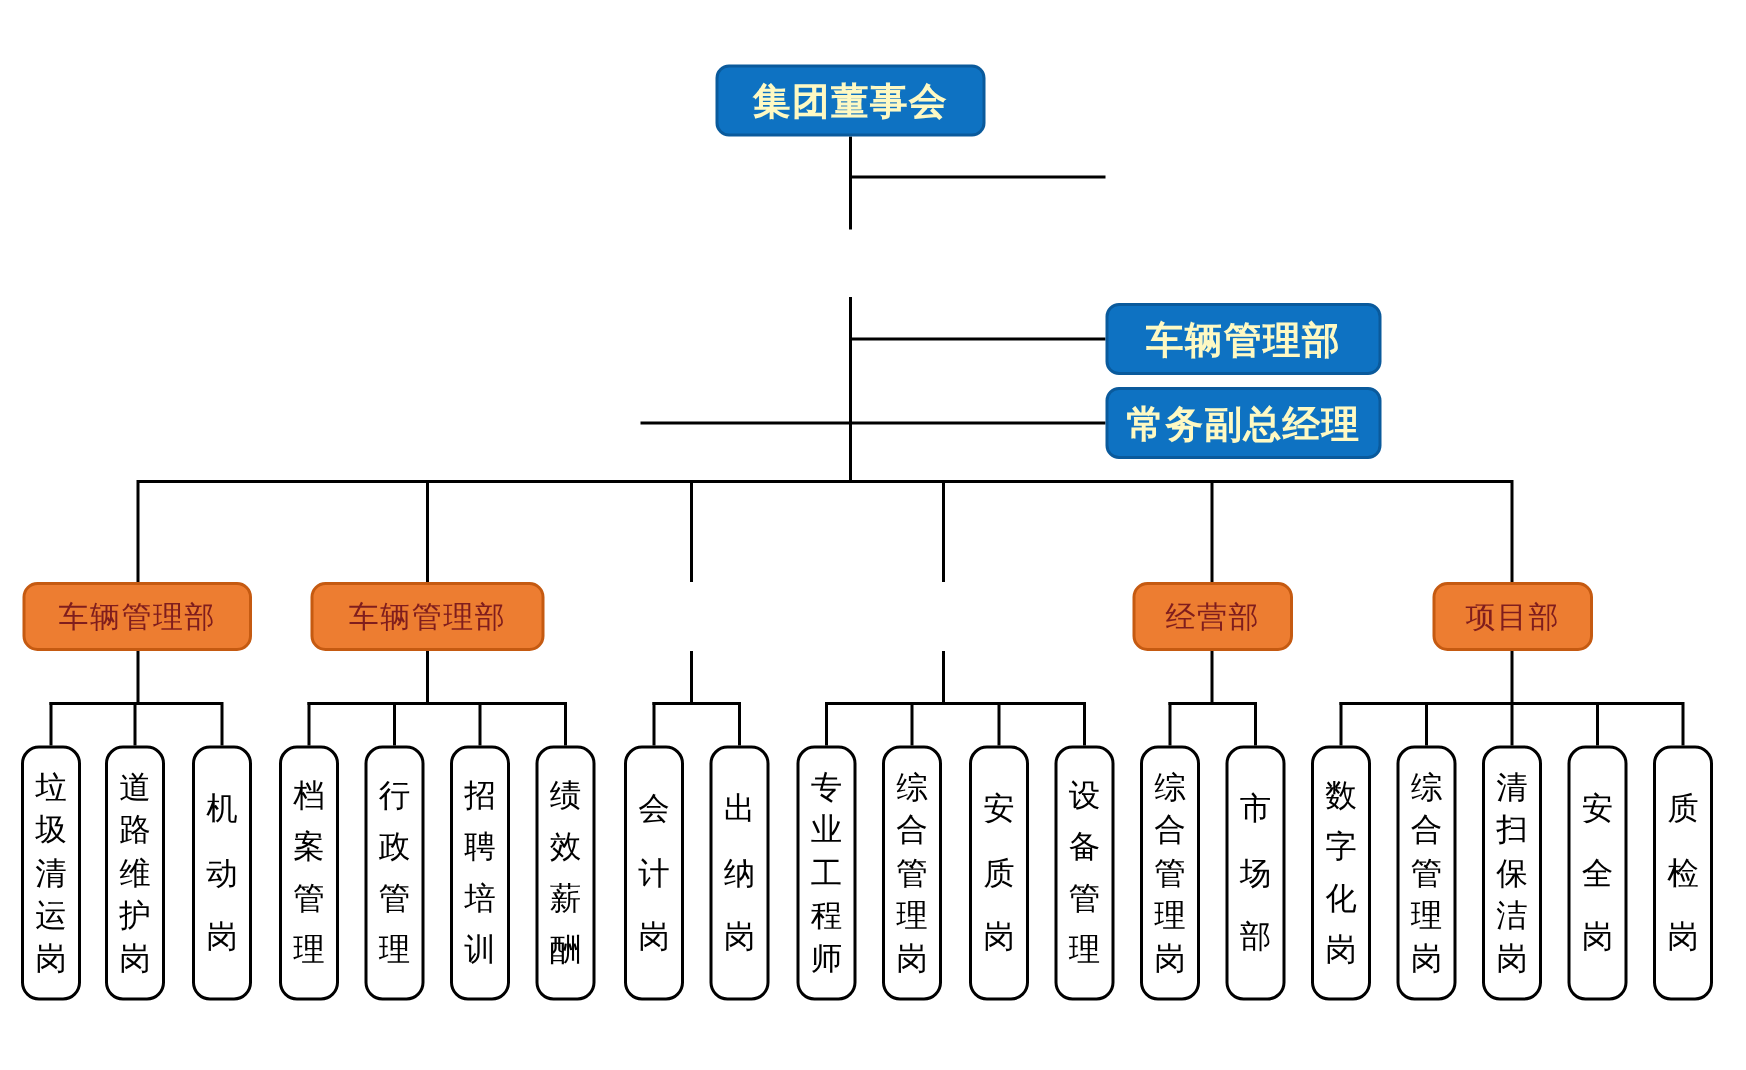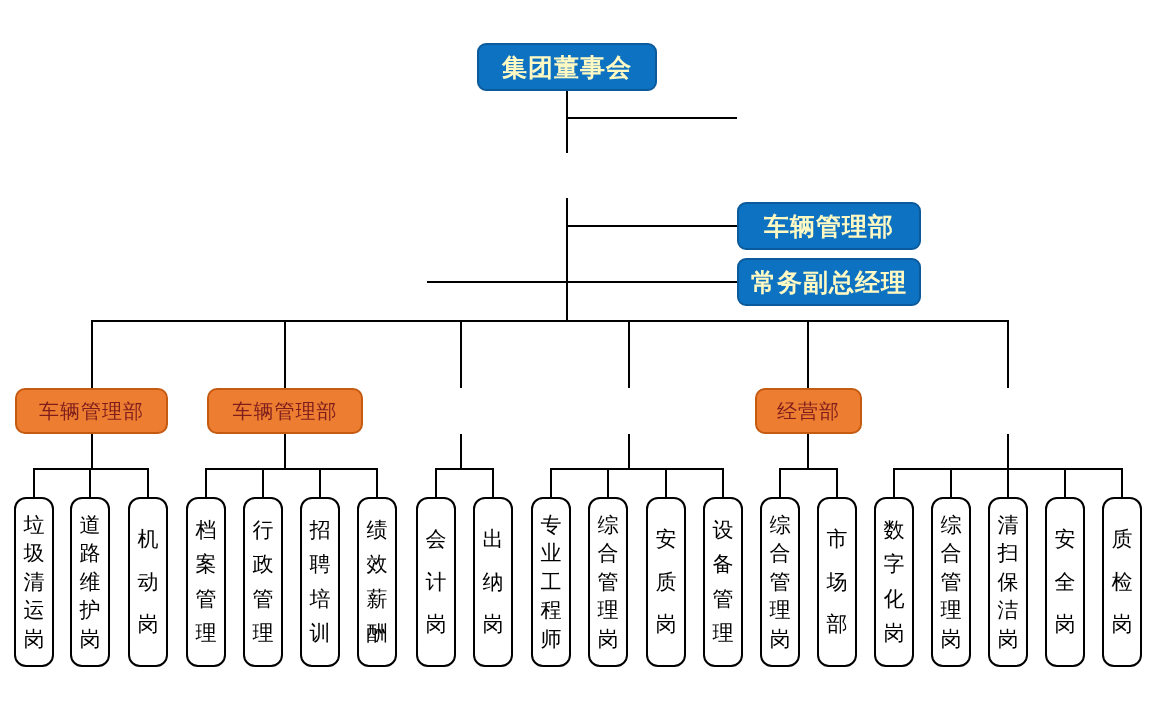--- a/index.html
+++ b/index.html
@@ -137,20 +137,21 @@
 
 
   <div class="node dept" style="left:15px;top:388px;width:153px;height:46px">车辆管理部</div>
 
   <div class="node dept" style="left:207px;top:388px;width:156px;height:46px">车辆管理部</div>
 
 
 
   <div class="node dept" style="left:755px;top:388px;width:107px;height:46px">经营部</div>
 
+  <div class="node dept" style="left:955px;top:388px;width:107px;height:46px">项目部</div>
 
   <div class="node pos" style="left:14px">
     <div class="vtext">
         <span>垃</span>
         <span>圾</span>
         <span>清</span>
         <span>运</span>
         <span>岗</span>
       </div>
   </div>

